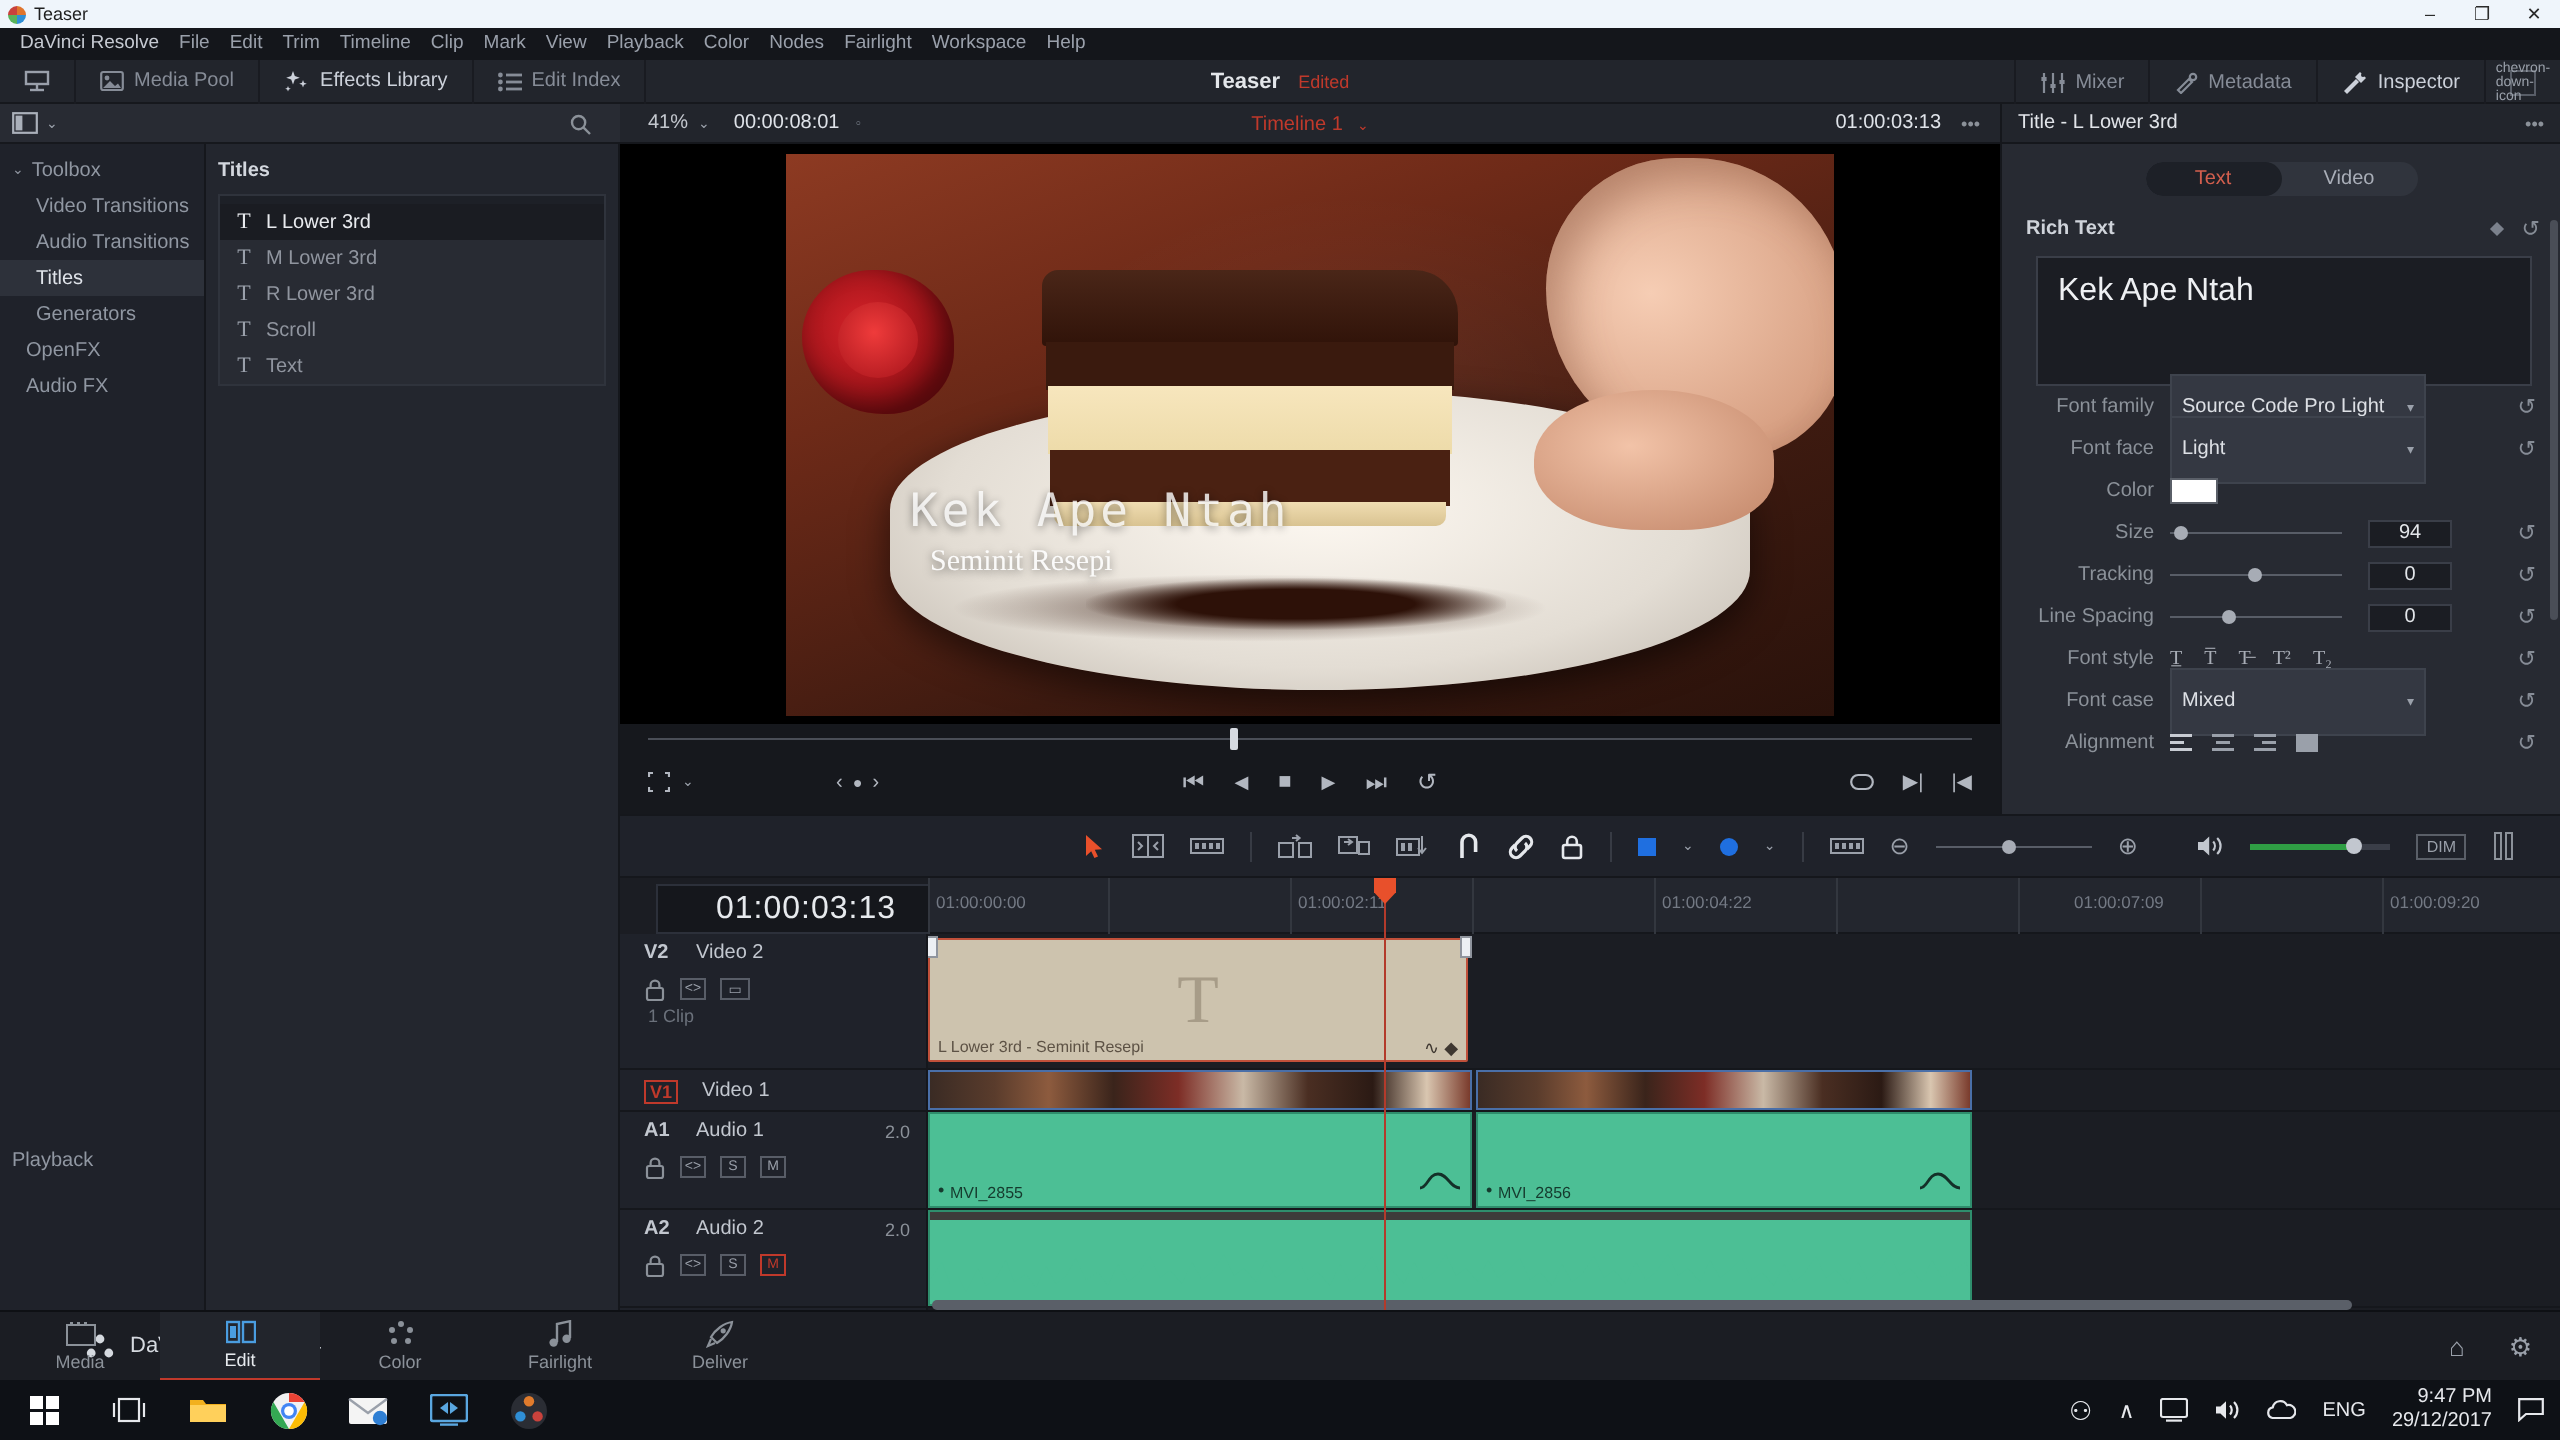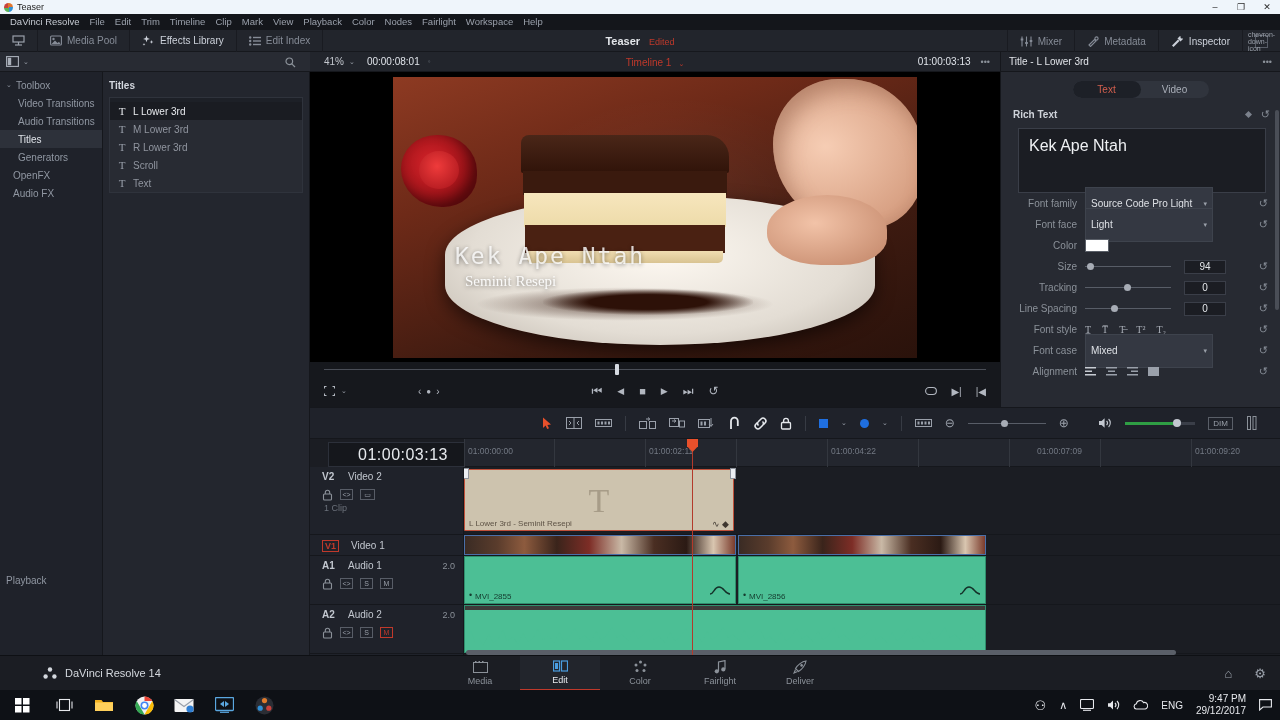--- a/index.html
+++ b/index.html
@@ -259,21 +259,21 @@
   .clip-audio .aname { position: absolute; left: 5px; bottom: 2px; font-size: 8px; color: #153b2e; }
   .clip-audio .dot { position: absolute; left: 0px; bottom: 3px; font-size: 9px; color: #153b2e; }
   .wave { position: absolute; left: 0; right: 0; bottom: 0; height: 30px; }
   .scrollh { position: absolute; left: 156px; bottom: 0; width: 710px; height: 5px;
              background: #5a5f68; border-radius: 3px; }
 
   
   .pagenav { position: absolute; left: 0; top: 655px; width: 1280px; height: 35px;
              background: #1b1d23; border-top: 1px solid #0e1014; display: flex; align-items: center; }
   .pn-brand { display: flex; align-items: center; gap: 8px; padding-left: 43px; font-size: 11px; color: #d5d9df; }
-  .pn-items { position: absolute; left: 0; right: 0; display: flex; justify-content: center; gap: 0px; }
+  .pn-items { position: absolute; left: 0; right: 0; display: flex; gap: 0px; }
   .pn-item { width: 80px; height: 35px; display: flex; flex-direction: column; align-items: center;
              justify-content: center; gap: 2px; font-size: 9px; color: #8b9199; }
   .pn-item.on { background: #22252c; color: #e7eaee; border-bottom: 2px solid #c0392b; }
   .pn-right { position: absolute; right: 14px; display: flex; align-items: center; gap: 22px; color: #9aa0aa; }
 
   
   .webcam { position: absolute; right: 16px; bottom: 48px; width: 182px; height: 182px;
             border-radius: 50%; border: 4px solid #ffffff; overflow: hidden;
             background: linear-gradient(150deg,#6b5647,#3a2c23 55%,#241b16); }
   .wc-wall { position: absolute; left: 0; top: 0; width: 182px; height: 182px;

